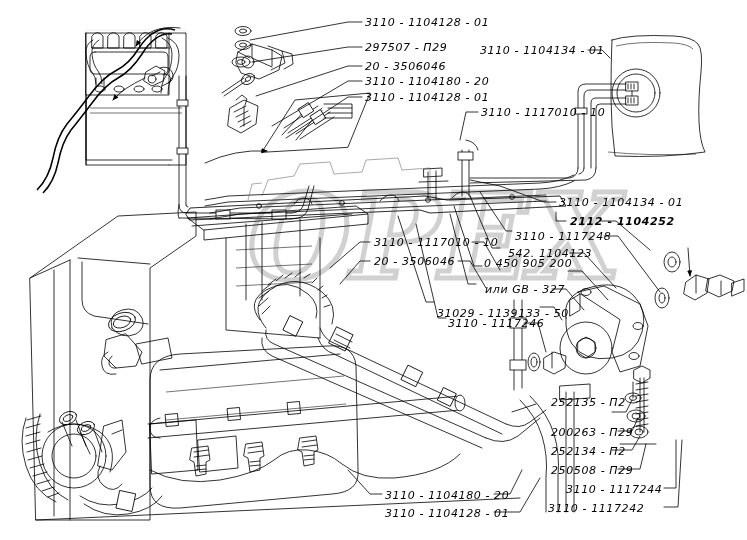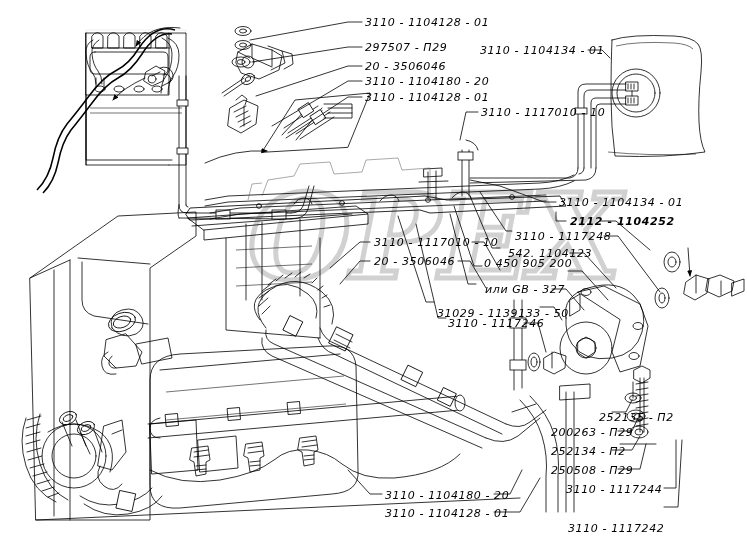--- a/index.html
+++ b/index.html
@@ -495,23 +495,23 @@
       <div class="lbl" style="left: 559px; top: 197px;">3110 - 1104134 - 01</div>
       <div class="lbl" style="left: 570px; top: 216px; font-weight: bold;">2112 - 1104252</div>
       <div class="lbl" style="left: 515px; top: 231px;">3110 - 1117248</div>
       <div class="lbl" style="left: 508px; top: 248px;">542. 1104123</div>
       <div class="lbl" style="left: 484px; top: 258px;">0 450 905 200</div>
       <div class="lbl" style="left: 485px; top: 284px;">или  GB - 327</div>
       <div class="lbl" style="left: 437px; top: 308px;">31029 - 1139133 - 50</div>
       <div class="lbl" style="left: 448px; top: 318px;">3110 - 1117246</div>
       <div class="lbl" style="left: 374px; top: 237px;">3110 - 1117010 - 10</div>
       <div class="lbl" style="left: 374px; top: 256px;">20 - 3506046</div>
-      <div class="lbl" style="left: 551px; top: 412px; margin-left: 48px;">252135 - П2</div>
+      <div class="lbl" style="left: 551px; top: 397px;">252135 - П2</div>
       <div class="lbl" style="left: 551px; top: 427px;">200263 - П29</div>
       <div class="lbl" style="left: 551px; top: 446px;">252134 - П2</div>
       <div class="lbl" style="left: 551px; top: 465px;">250508 - П29</div>
       <div class="lbl" style="left: 566px; top: 484px;">3110 - 1117244</div>
-      <div class="lbl" style="left: 568px; top: 503px; margin-top: 20px;">3110 - 1117242</div>
+      <div class="lbl" style="left: 548px; top: 503px;">3110 - 1117242</div>
       <div class="lbl" style="left: 385px; top: 490px;">3110 - 1104180 - 20</div>
       <div class="lbl" style="left: 385px; top: 508px;">3110 - 1104128 - 01</div>
     </div>
 
 </div>
 
 </body></html>

